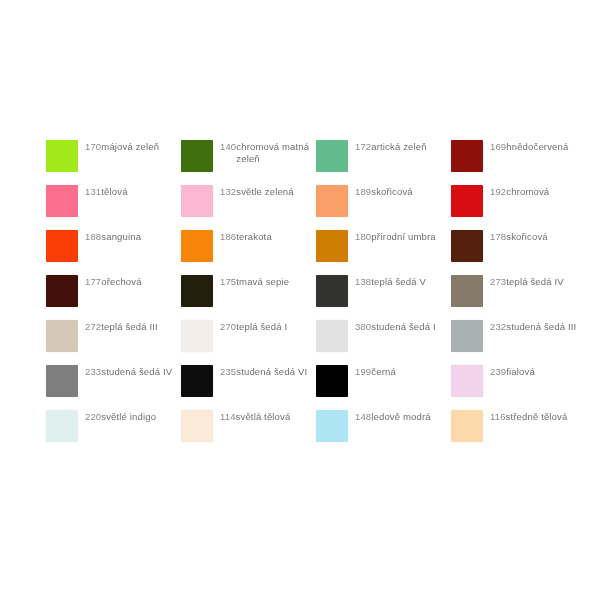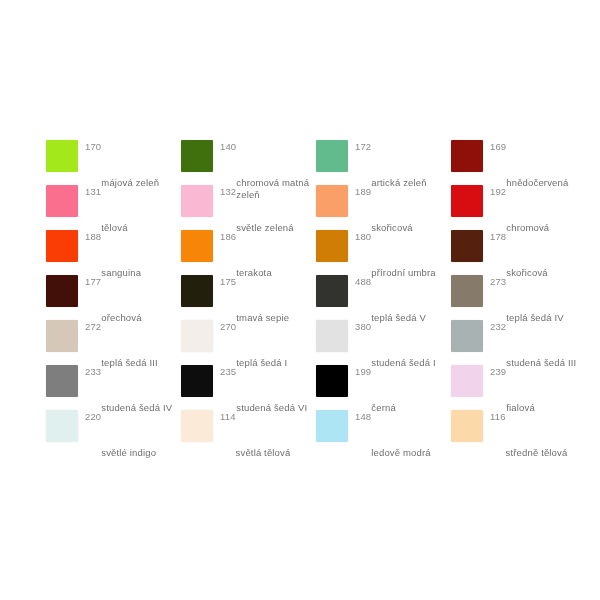--- a/index.html
+++ b/index.html
@@ -54,21 +54,20 @@
     color: #8a8a8a;
     letter-spacing: 0.15px;
     white-space: nowrap;
   }
   .swatch-name {
     font-size: 9.5px;
     line-height: 12px;
     color: #6f6f6f;
     letter-spacing: 0.15px;
     max-width: 96px;
-    margin-top: 36px;
   }
 </style>
 </head>
 <body>
 
 <div id="page">
   <div id="swatch-grid">
       <div class="swatch-cell">
         <div class="swatch-chip" style="background: rgb(162, 232, 26);"></div>
         <div class="swatch-text">
@@ -163,21 +162,21 @@
       <div class="swatch-cell">
         <div class="swatch-chip" style="background: rgb(34, 32, 13);"></div>
         <div class="swatch-text">
           <div class="swatch-code">175</div>
           <div class="swatch-name">tmavá sepie</div>
         </div>
       </div>
       <div class="swatch-cell">
         <div class="swatch-chip" style="background: rgb(50, 50, 47);"></div>
         <div class="swatch-text">
-          <div class="swatch-code">488</div>
+          <div class="swatch-code">138</div>
           <div class="swatch-name">teplá šedá V</div>
         </div>
       </div>
       <div class="swatch-cell">
         <div class="swatch-chip" style="background: rgb(134, 122, 107);"></div>
         <div class="swatch-text">
           <div class="swatch-code">273</div>
           <div class="swatch-name">teplá šedá IV</div>
         </div>
       </div>

